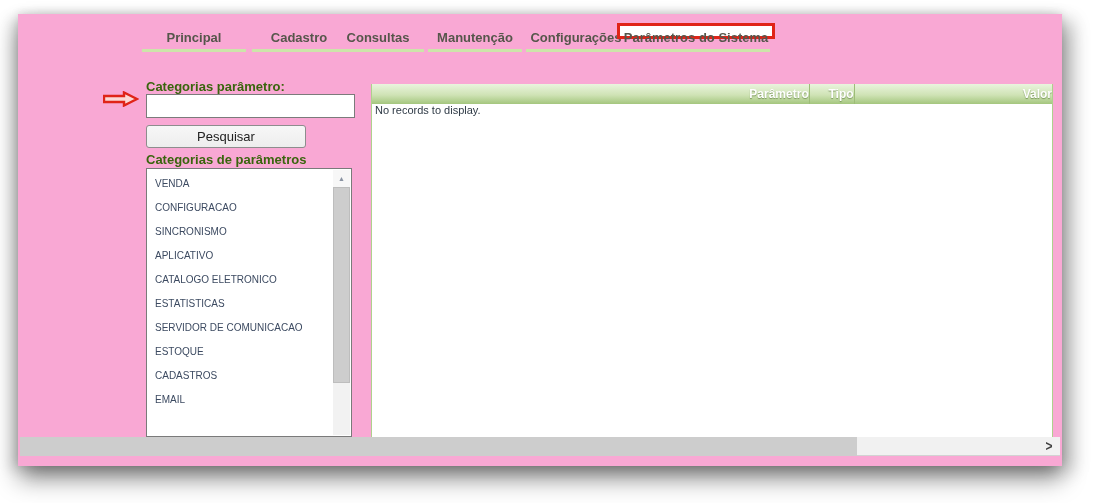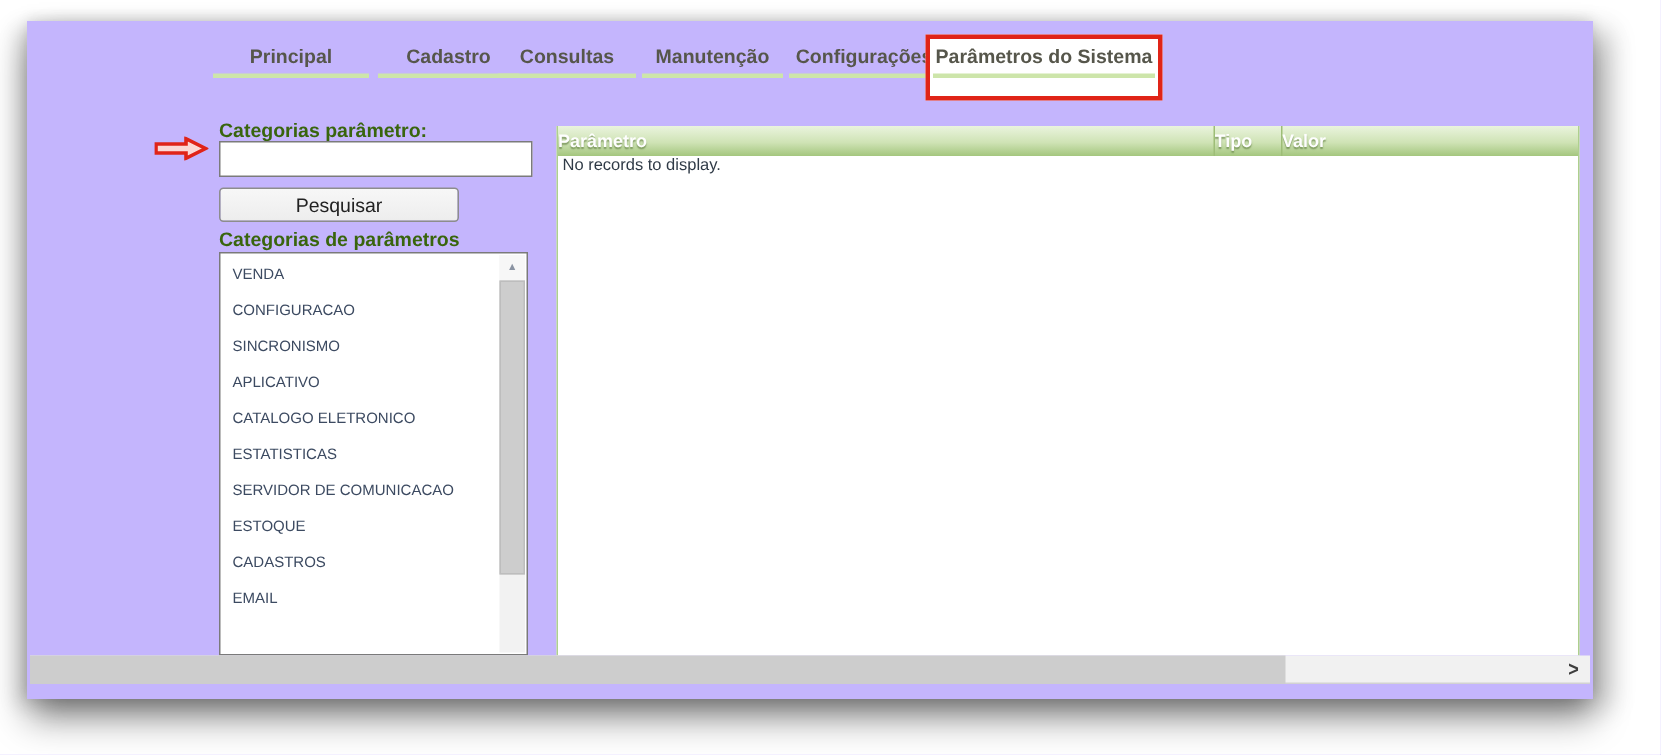--- a/index.html
+++ b/index.html
@@ -1,32 +1,32 @@
 <!DOCTYPE html>
 <html><head>
 <meta charset="utf-8">
 <style>
   * { margin:0; padding:0; box-sizing:border-box; }
   html,body { background:#ffffff; }
   body { font-family:"Liberation Sans", sans-serif; }
   .screen { position:relative; width:1107px; height:503px; background:#fff; overflow:hidden; }
   .page {
-    position:absolute; left:18px; top:14px; width:1044px; height:452px; background:#c4b5fd;
+    position:absolute; left:18px; top:14px; width:1044px; height:452px; background:#f9a8d4;
     box-shadow: 0 14px 22px rgba(0,0,0,0.38), 12px 6px 16px rgba(0,0,0,0.18),
                 -7px 4px 12px rgba(0,0,0,0.14), 0 -3px 8px rgba(0,0,0,0.08);
   }
 
   
   .tab {
     position:absolute; top:14px; height:24px; text-align:center;
     font-size:13px; font-weight:bold; color:#56564b; cursor:pointer;
     border-bottom:3px solid #cde5aa; padding-top:2px;
   }
   .tab-highlight-box {
-    position:absolute; left:599px; top:9px; width:158px; height:44px;
+    position:absolute; left:599px; top:9px; width:158px; height:16px;
     border:3px solid #e02418; background:#fff;
   }
   .tab-highlight-box .tab { position:absolute; left:2px; top:2px; width:148px; }
 
   
   .panel-label { position:absolute; font-size:13px; font-weight:bold; color:#39650d; }
   .red-arrow { position:absolute; left:85px; top:77px; width:36px; height:16px; }
   .search-input {
     position:absolute; left:128px; top:80px; width:209px; height:24px;
     border:1px solid #7b7b7b; background:#fff; font-size:13px; padding:2px 4px; outline:none;
@@ -55,21 +55,21 @@
     background:#cdcdcd; border:1px solid #bdbdbd; cursor:pointer;
   }
 
   
   .grid {
     position:absolute; left:353px; top:70px; width:682px; height:353px;
     border-left:1px solid #aed08d; border-right:1px solid #aed08d; background:#fff;
   }
   .grid-header { display:flex; height:20px; background:linear-gradient(#eaf4de,#cfe3b5 55%,#a4c67e); }
   .grid-col {
-    font-size:12px; font-weight:bold; color:#fefefe; text-align:left; line-height:20px;
+    font-size:12px; font-weight:bold; color:#fefefe; text-align:right; line-height:20px;
     text-shadow:0 1px 1px rgba(100,130,70,0.75); border-right:1px solid #9dbd77; cursor:pointer;
     overflow:hidden;
   }
   .grid-col.c-param { width:439px; }
   .grid-col.c-tipo  { width:45px; }
   .grid-col.c-valor { width:198px; border-right:none; }
   .grid-body { position:relative; }
   .empty-msg { font-size:11px; color:#2f3a46; padding:0 3px; }
 
   

